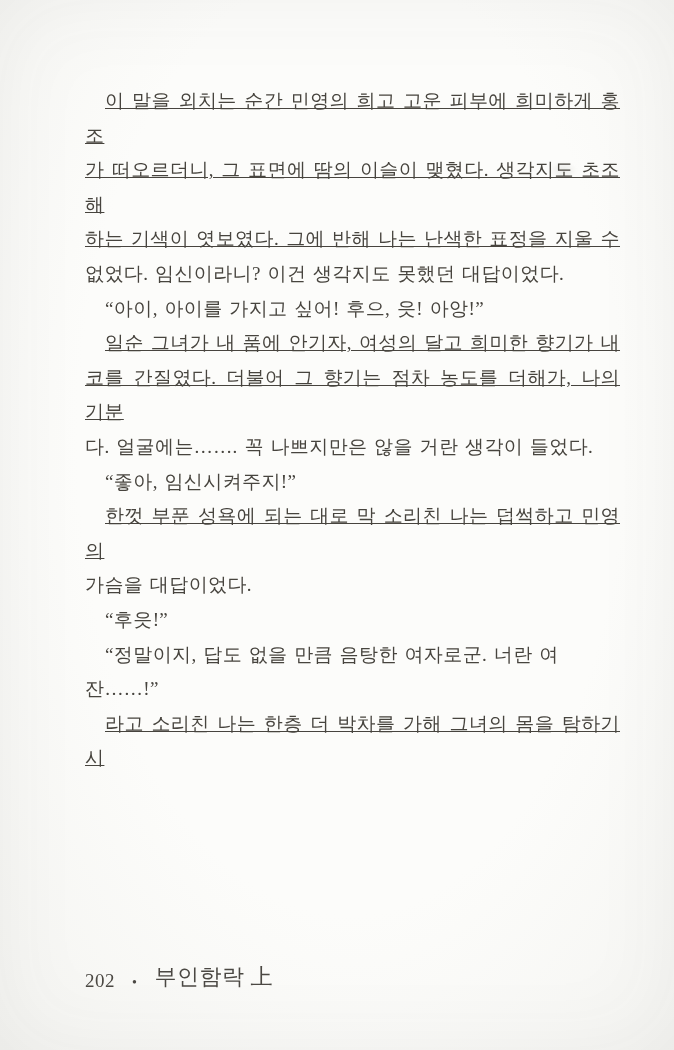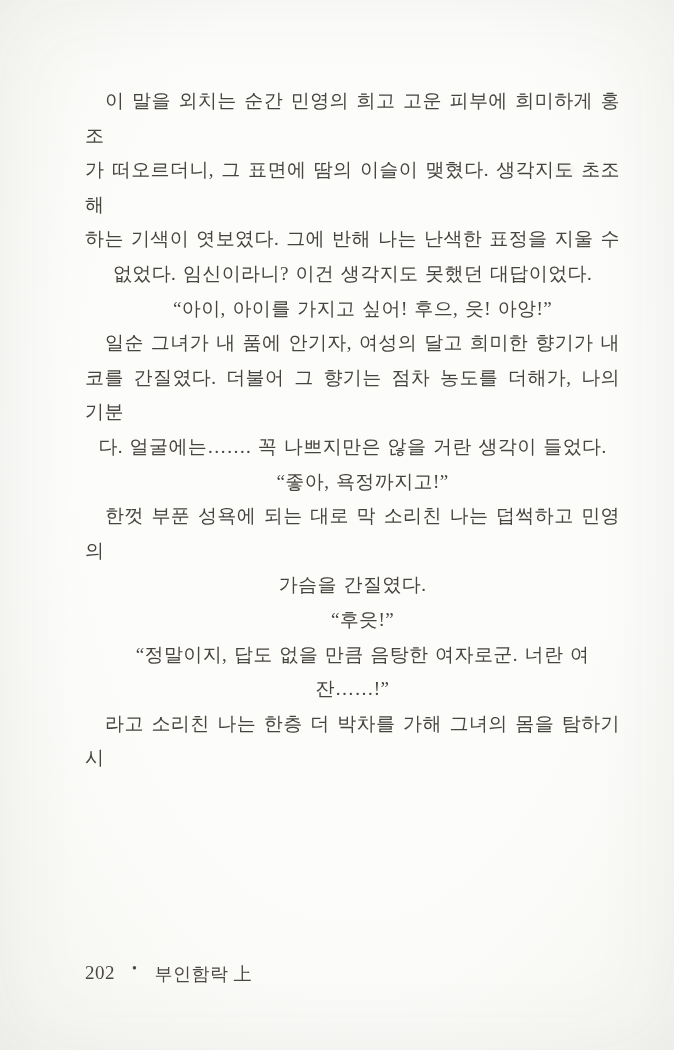--- a/index.html
+++ b/index.html
@@ -26,51 +26,52 @@
   }
   .para {
     margin: 0;
     padding: 0;
   }
   .line {
     font-size: 19px;
     line-height: 34.6px;
     letter-spacing: 0.4px;
     word-spacing: 1.5px;
-    text-align: center;
+    text-align: left;
     white-space: normal;
   }
   .line.fill {
     text-align: justify;
     text-align-last: justify;
+    text-decoration: underline;
   }
   .line.indent {
     text-indent: 20px;
   }
   .footer {
     position: absolute;
     left: 85px;
     top: 962px;
     display: flex;
-    align-items: flex-start;
+    align-items: flex-end;
     font-size: 18px;
     color: #4b4843;
     letter-spacing: 0.5px;
   }
   .footer .page-number {
     font-size: 19px;
   }
   .footer .dot {
     margin: 0 17px;
     font-size: 14px;
     position: relative;
     top: -1px;
   }
   .footer .book-title {
-    font-size: 18px;
+    font-size: 22px;
   }
   .smudge {
     position: absolute;
     left: 548px;
     top: 162px;
     width: 30px;
     height: 16px;
     background: radial-gradient(ellipse at center, rgba(110,108,100,0.12) 0%, rgba(110,108,100,0) 70%);
     filter: blur(1px);
     pointer-events: none;
@@ -92,25 +93,25 @@
       </div>
       <div class="para">
         <div class="line indent">“아이, 아이를 가지고 싶어! 후으, 읏! 아앙!”</div>
       </div>
       <div class="para">
         <div class="line indent fill">일순 그녀가 내 품에 안기자, 여성의 달고 희미한 향기가 내</div>
         <div class="line fill">코를 간질였다. 더불어 그 향기는 점차 농도를 더해가, 나의 기분</div>
         <div class="line">다. 얼굴에는……. 꼭 나쁘지만은 않을 거란 생각이 들었다.</div>
       </div>
       <div class="para">
-        <div class="line indent">“좋아, 욕정까지고!”</div>
+        <div class="line indent">“좋아, 임신시켜주지!”</div>
       </div>
       <div class="para">
         <div class="line indent fill">한껏 부푼 성욕에 되는 대로 막 소리친 나는 덥썩하고 민영의</div>
-        <div class="line">가슴을 간질였다.</div>
+        <div class="line">가슴을 대답이었다.</div>
       </div>
       <div class="para">
         <div class="line indent">“후읏!”</div>
       </div>
       <div class="para">
         <div class="line indent">“정말이지, 답도 없을 만큼 음탕한 여자로군. 너란 여잔……!”</div>
       </div>
       <div class="para">
         <div class="line indent fill">라고 소리친 나는 한층 더 박차를 가해 그녀의 몸을 탐하기 시</div>
       </div>

